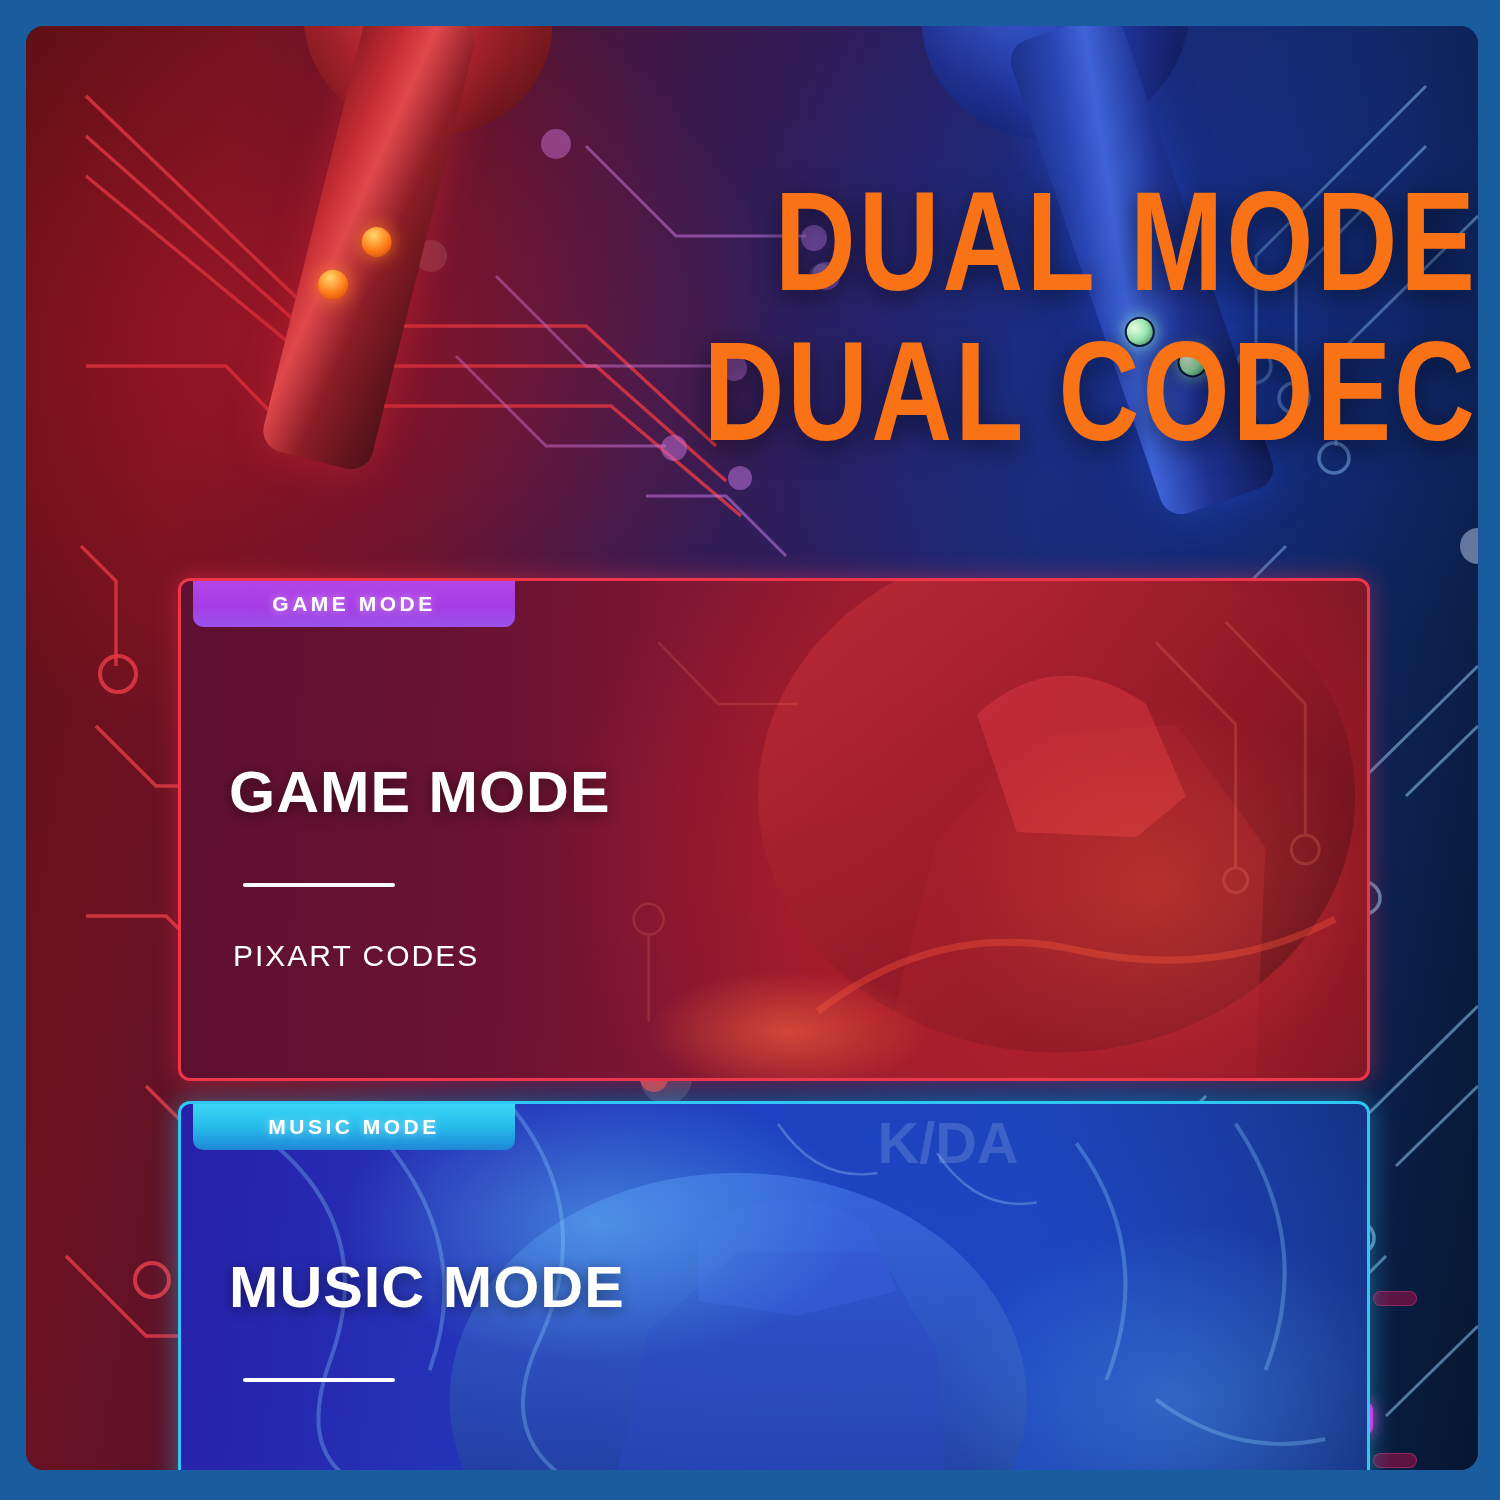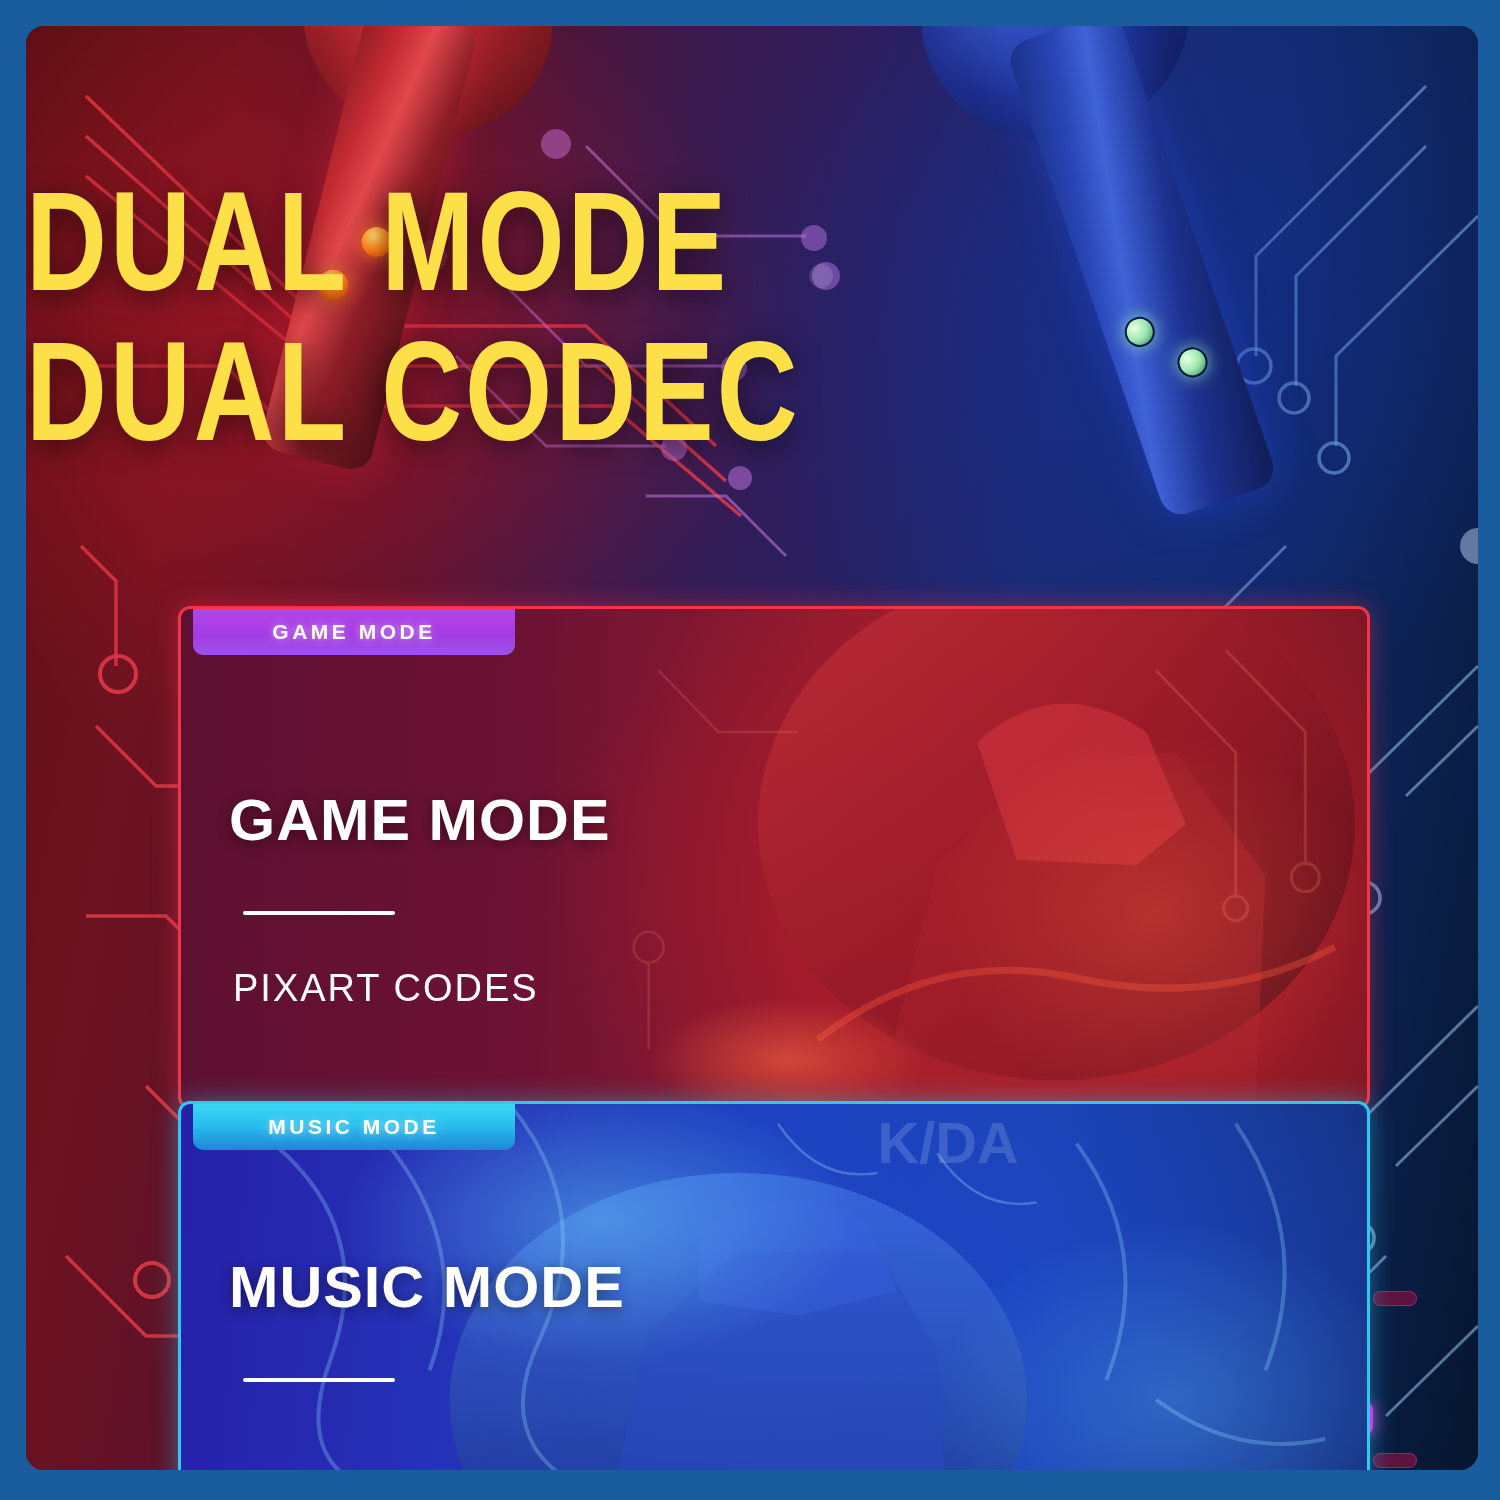--- a/index.html
+++ b/index.html
@@ -80,22 +80,22 @@
   #bud-blue .dotlight {
     width:30px; height:30px;
     background:radial-gradient(circle at 35% 30%, #e9ffe3, #9be8b0 50%, #2e7d5a 100%);
     box-shadow:0 0 16px rgba(150,240,190,.8);
     border:2px solid #0d1a3a;
   }
 
   
   #headline {
     position:absolute; left:0; right:0; top:148px;
-    text-align:left; z-index:6;
-    color:#fde047;
+    text-align:right; z-index:6;
+    color:#f97316;
     font-weight:bold;
     letter-spacing:3px;
     line-height:.96;
     text-shadow:0 5px 26px rgba(0,0,0,.55);
   }
   #headline .hl {
     display:block;
     font-size:112px;
     font-family:"Liberation Sans Narrow","Liberation Sans", sans-serif;
     transform:scaleY(1.26);
@@ -109,21 +109,20 @@
     position:absolute; left:152px; width:1192px;
     border-radius:12px; overflow:hidden; z-index:7;
   }
   #card-game {
     top:552px; height:503px;
     border:3px solid #f0344a;
     box-shadow:0 0 26px rgba(240,50,70,.45);
     background:
       radial-gradient(ellipse 58% 110% at 72% 55%, rgba(190,28,36,.92), rgba(120,16,34,.0) 70%),
       linear-gradient(92deg,#5d1030 0%,#6c1233 28%,#8c1a31 52%,#a7202f 72%,#7d1726 100%);
-    margin-top: 28px;
   }
   #card-music {
     top:1075px; height:410px;
     border:3px solid #2fc8f5;
     box-shadow:0 0 26px rgba(47,200,245,.45);
     background:
       radial-gradient(ellipse 60% 115% at 66% 50%, rgba(30,70,200,.85), rgba(14,30,110,0) 72%),
       linear-gradient(95deg,#2720a8 0%,#2433b8 24%,#1d3fbe 48%,#1b44b2 70%,#14317f 100%);
   }
   .card-art { position:absolute; inset:0; }
@@ -151,21 +150,21 @@
     font-size:57px; font-weight:bold; color:#fff;
     letter-spacing:1px;
     font-family:"Liberation Sans Narrow","Liberation Sans", sans-serif;
     transform:scaleX(1.04); transform-origin:left center;
     text-shadow:0 3px 14px rgba(0,0,0,.45);
     white-space:nowrap;
   }
   .rule { width:152px; height:4px; background:#fff; margin:58px 0 0 14px; border-radius:2px; }
   .codec {
     margin-top:52px; margin-left:4px;
-    font-size:38px; color:#fff; letter-spacing:2px; font-weight:300;
+    font-size:30px; color:#fff; letter-spacing:2px; font-weight:300;
     white-space:nowrap;
   }
 
   
   .metrics { position:absolute; z-index:4; }
   #game-metrics  { left:718px; top:650px; }
   #music-metrics { left:728px; top:1178px; }
   .metric-row { display:flex; align-items:center; }
   #game-metrics .metric-row + .metric-row { margin-top:28px; }
   #music-metrics .metric-row + .metric-row { margin-top:28px; }

